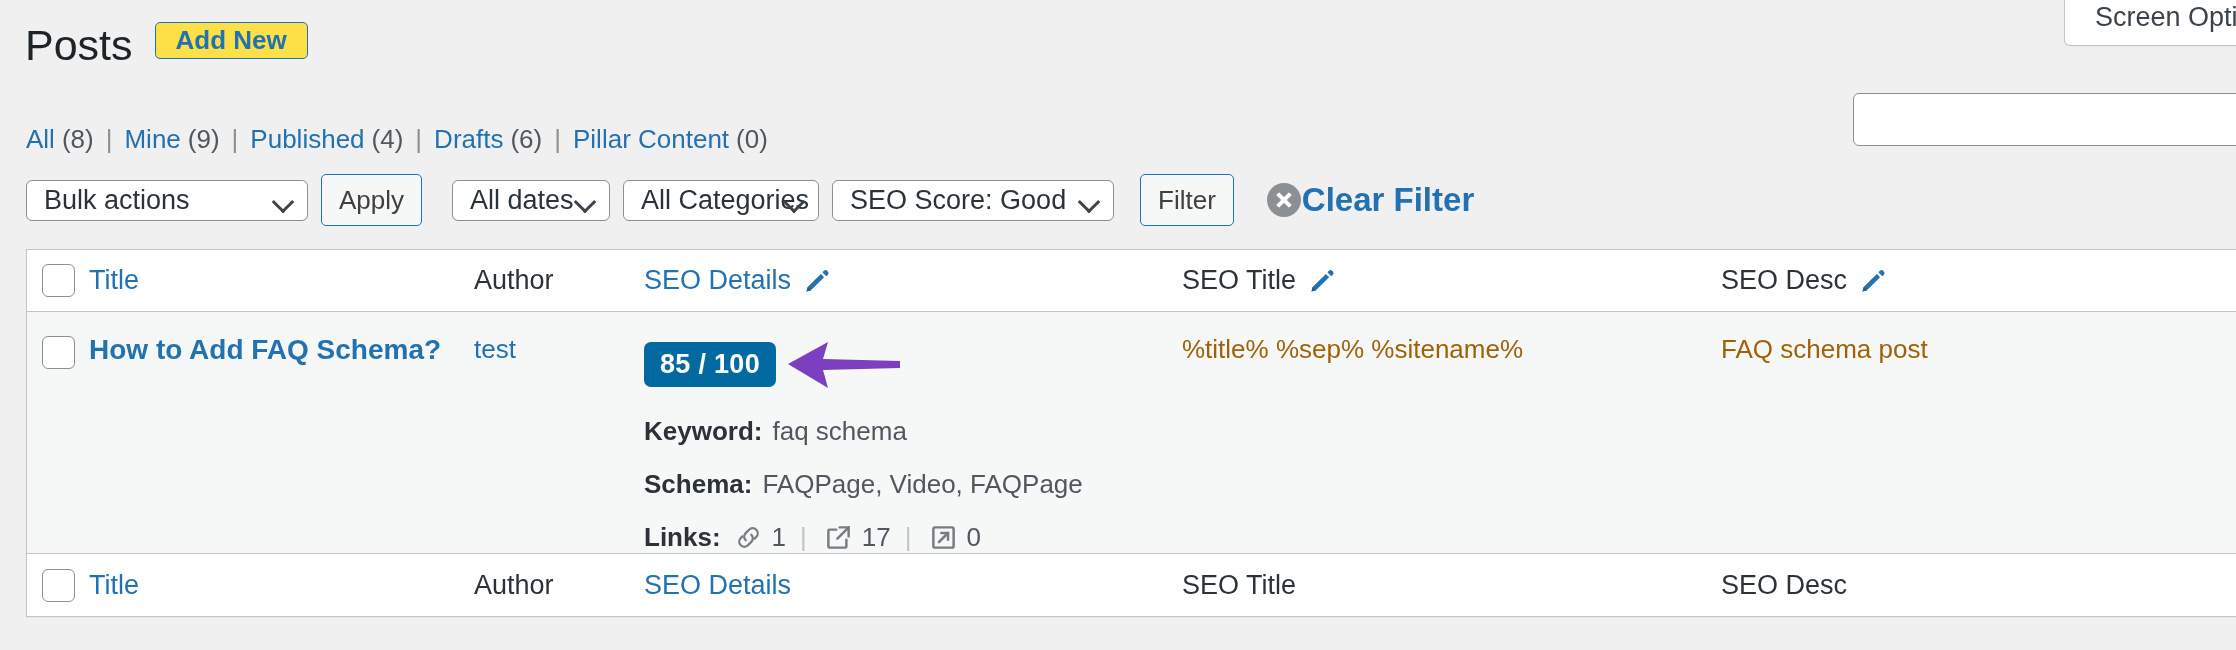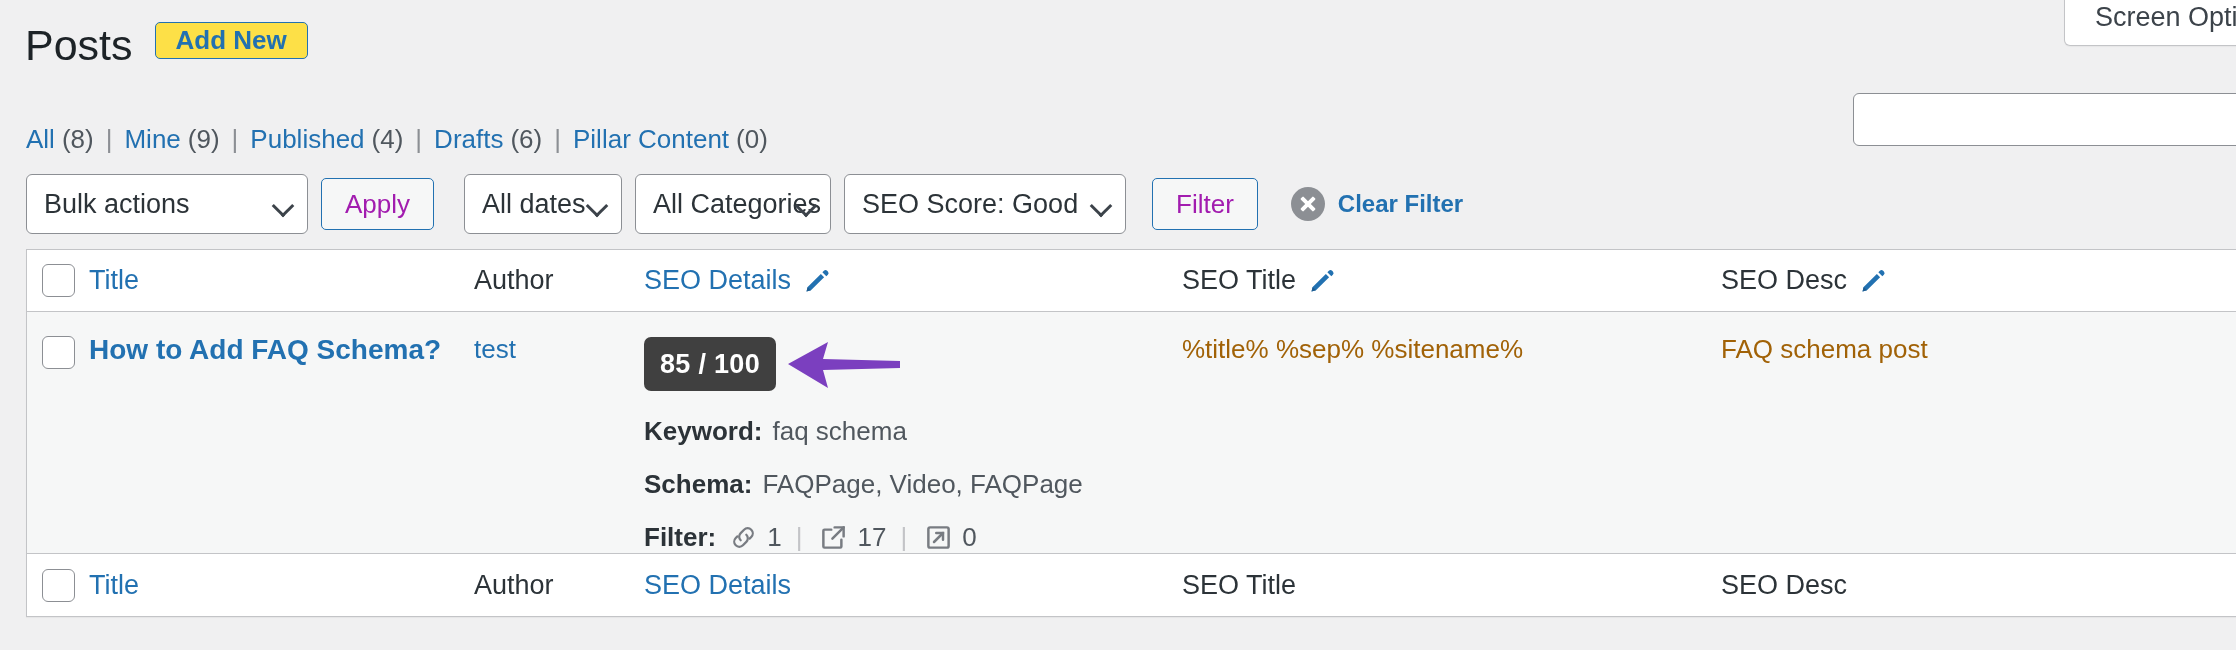--- a/index.html
+++ b/index.html
@@ -86,21 +86,21 @@
   .subsubsub .sep { color: #8c8f94; margin: 0 12px; }
 
   
   .tablenav {
     position: absolute;
     top: 174px; left: 26px;
     display: flex; align-items: center;
   }
   .sel {
     position: relative;
-    height: 60px;
+    height: 41px;
     background: #fff;
     border: 1.5px solid #8c8f94;
     border-radius: 6px;
     display: flex; align-items: center;
     padding: 0 52px 0 17px;
     font-size: 27px;
     color: #2c3338;
     white-space: nowrap;
   }
   .sel .chev {
@@ -112,37 +112,37 @@
     transform: rotate(45deg);
   }
   .sel-bulk { width: 282px; }
   .sel-dates { width: 158px; }
   .sel-cats { width: 196px; }
   .sel-seo { width: 282px; }
 
   .btn-secondary {
     display: inline-flex; align-items: center; justify-content: center;
     height: 52px;
-    padding: 0 23px;
+    padding: 0 17px;
     background: #f6f7f7;
     border: 1.5px solid #2271b1;
     border-radius: 5px;
-    color: #a21caf;
+    color: #404040;
     font-size: 26px;
     white-space: nowrap;
   }
   .gap-13 { margin-left: 13px; }
   .gap-30 { margin-left: 30px; }
   .gap-26 { margin-left: 26px; }
 
   .clear-filter {
-    display: inline-flex; align-items: center; gap: 13px;
+    display: inline-flex; align-items: center; gap: 1px;
     margin-left: 33px;
     color: #2271b1;
-    font-size: 24px;
+    font-size: 33px;
     font-weight: 600;
     white-space: nowrap;
   }
   .xcircle {
     width: 34px; height: 34px; border-radius: 50%;
     background: #8c8f94;
     position: relative; flex: 0 0 auto;
   }
   .xcircle::before, .xcircle::after {
     content: ""; position: absolute;
@@ -204,23 +204,23 @@
   .post-title {
     font-size: 28px;
     font-weight: 700;
     color: #2271b1;
     white-space: nowrap;
   }
   .author-link { font-size: 26px; color: #2271b1; }
 
   .score-badge {
     display: inline-flex; align-items: center; justify-content: center;
-    min-width: 117px; height: 54px;
+    min-width: 117px; height: 45px;
     padding: 0 16px;
-    background: #404040;
+    background: #0369a1;
     border-radius: 7px;
     color: #fff;
     font-size: 27px;
     font-weight: 700;
     letter-spacing: .3px;
   }
   .badge-wrap { display: flex; align-items: center; }
   .arrow-svg { display: block; margin-left: 6px; }
 
   .meta-line {
@@ -377,21 +377,21 @@
           <span class="lbl">Keyword:</span>
           <span>faq schema</span>
         </div>
 
         <div class="meta-line">
           <span class="lbl">Schema:</span>
           <span>FAQPage, Video, FAQPage</span>
         </div>
 
         <div class="meta-line links-line">
-          <span class="lbl">Filter:</span>
+          <span class="lbl">Links:</span>
 
           <svg class="li-icon" viewBox="0 0 24 24">
             <path d="M9.5 14.5a4.5 4.5 0 0 1 0-6.4l3-3a4.5 4.5 0 0 1 6.4 6.4l-1.5 1.5" fill="none" stroke="#787c82" stroke-width="2" stroke-linecap="round"></path>
             <path d="M14.5 9.5a4.5 4.5 0 0 1 0 6.4l-3 3a4.5 4.5 0 0 1-6.4-6.4l1.5-1.5" fill="none" stroke="#787c82" stroke-width="2" stroke-linecap="round"></path>
           </svg>
           <span class="li-num">1</span>
           <span class="li-sep">|</span>
 
           <svg class="li-icon" viewBox="0 0 24 24">
             <path d="M13 3h8v8" fill="none" stroke="#787c82" stroke-width="2.2" stroke-linecap="round"></path>

